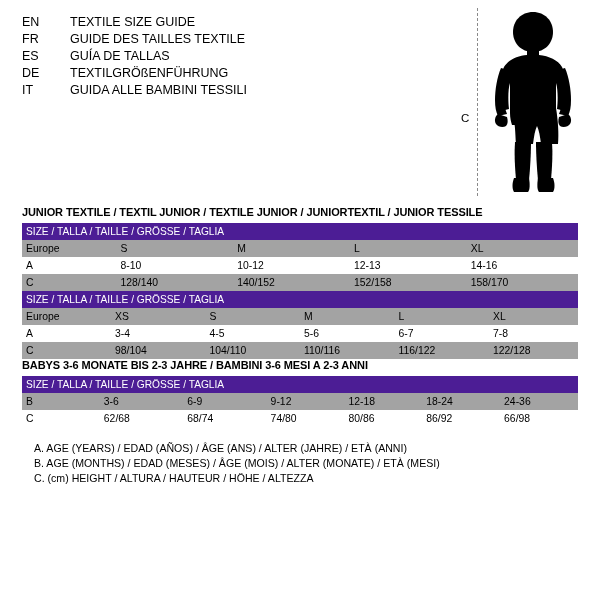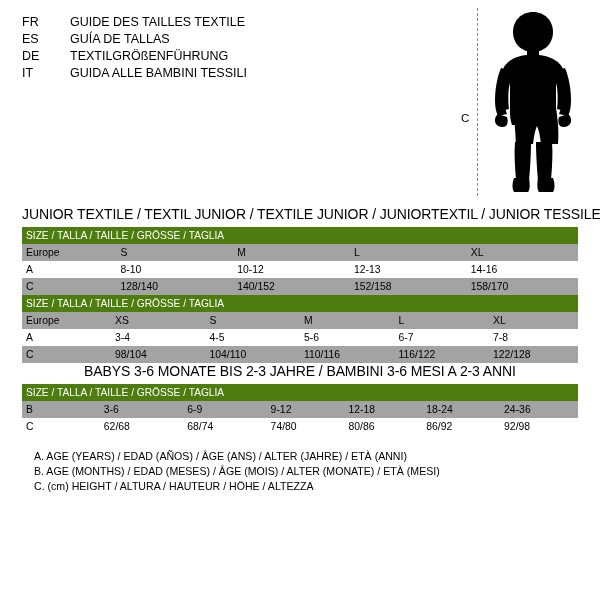--- a/index.html
+++ b/index.html
@@ -72,40 +72,39 @@
     position: absolute;
     left: 28px;
     top: 2px;
   }
 
   
   .section {
     margin: 0 22px;
   }
   .section-title {
-    font-size: 14px;
-    font-weight: normal;
+    font-size: 11px;
+    font-weight: bold;
     letter-spacing: -0.1px;
     padding: 6px 0 5px 0;
     white-space: nowrap;
-    text-align: center;
   }
   table.size {
     width: 100%;
     border-collapse: collapse;
     table-layout: fixed;
   }
   table.size td {
     font-size: 10.4px;
     padding: 3px 0 3px 4px;
     vertical-align: middle;
     white-space: nowrap;
   }
   tr.head-row td {
-    background: #4d7c0f;
+    background: #4c1d95;
     color: #ffffff;
     font-size: 10.2px;
     font-weight: normal;
     padding: 3px 0 3px 4px;
   }
   tr.shade td {
     background: #a3a3a3;
   }
   tr.plain td {
     background: #ffffff;
@@ -124,20 +123,24 @@
 </style>
 </head>
 <body>
 
 <div class="page">
 
   <div class="header">
 
     <table class="lang-table">
       <tbody>
+        <tr>
+          <td class="lang-code">EN</td>
+          <td>TEXTILE SIZE GUIDE</td>
+        </tr>
         <tr>
           <td class="lang-code">FR</td>
           <td>GUIDE DES TAILLES TEXTILE</td>
         </tr>
         <tr>
           <td class="lang-code">ES</td>
           <td>GUÍA DE TALLAS</td>
         </tr>
         <tr>
           <td class="lang-code">DE</td>
@@ -291,21 +294,21 @@
           <td>18-24</td>
           <td>24-36</td>
         </tr>
         <tr class="plain">
           <td>C</td>
           <td>62/68</td>
           <td>68/74</td>
           <td>74/80</td>
           <td>80/86</td>
           <td>86/92</td>
-          <td>92/98</td>
+          <td>66/98</td>
         </tr>
       </tbody>
     </table>
   </div>
 
   <div class="legend">
     <div>A. AGE (YEARS) / EDAD (AÑOS) / ÂGE (ANS) / ALTER (JAHRE) / ETÀ (ANNI)</div>
     <div>B. AGE (MONTHS) / EDAD (MESES) / ÂGE (MOIS) / ALTER (MONATE) / ETÀ (MESI)</div>
     <div>C. (cm) HEIGHT / ALTURA / HAUTEUR / HÖHE / ALTEZZA</div>
   </div>

